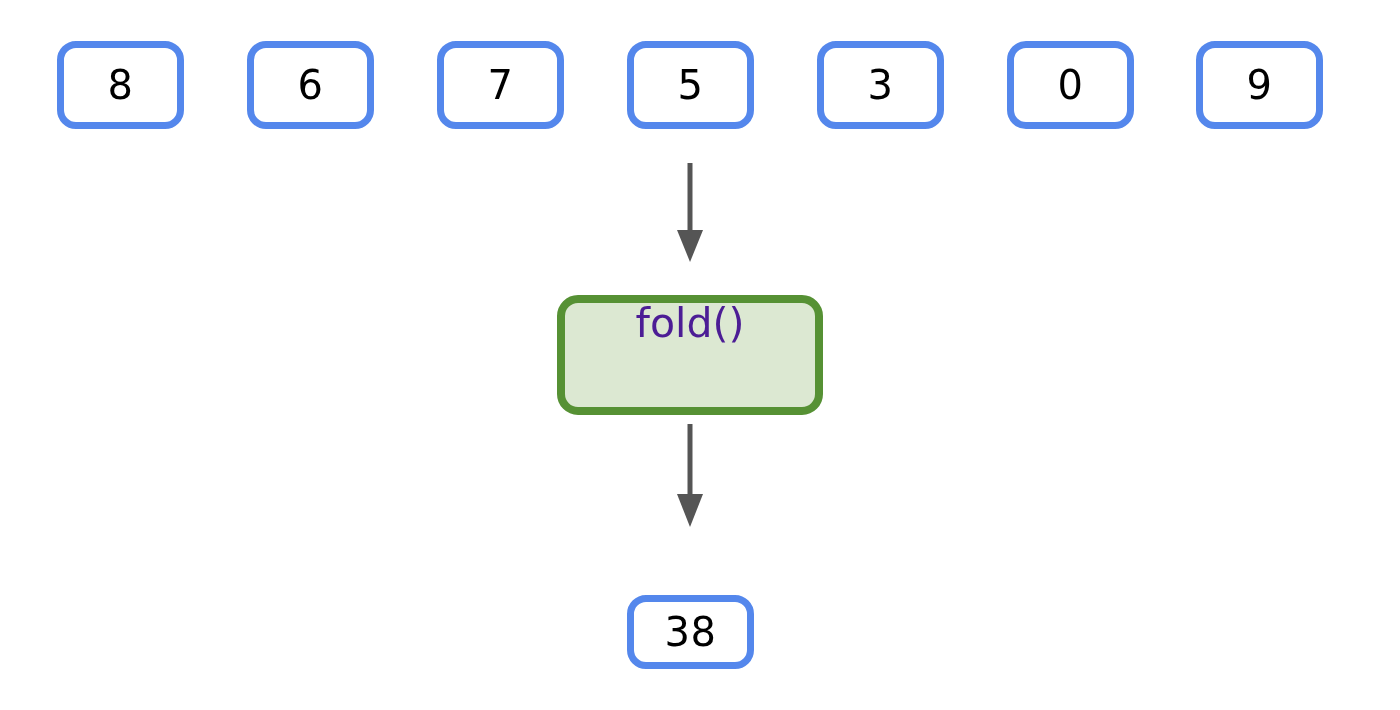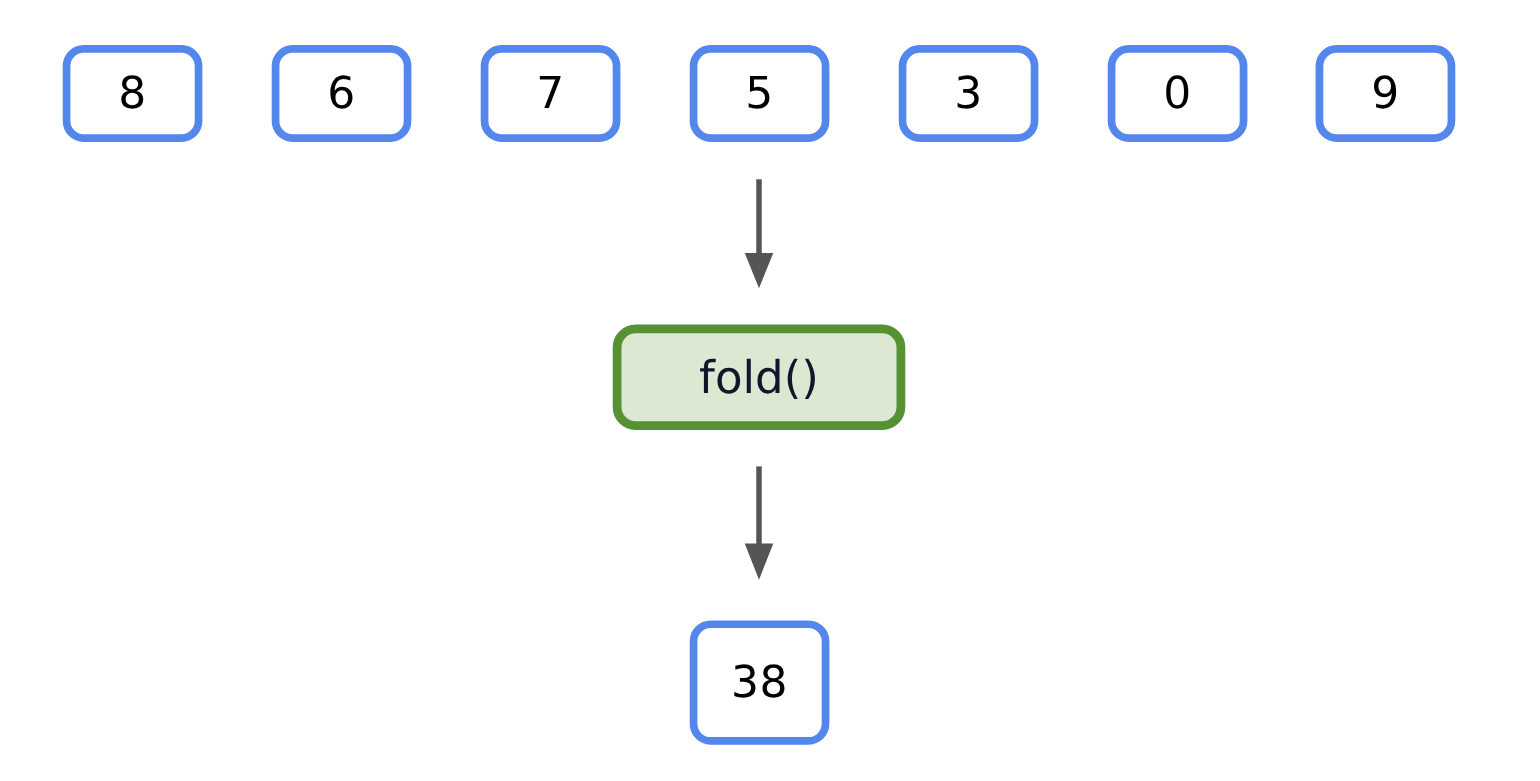--- a/index.html
+++ b/index.html
@@ -36,41 +36,41 @@
     font-weight: 400;
     letter-spacing: 0.5px;
     line-height: 1;
   }
   .input-box {
     top: 41px;
     width: 127px;
     height: 88px;
   }
   .result-box {
-    top: 564px;
+    top: 595px;
     left: 627px;
     width: 127px;
-    height: 113px;
+    height: 74px;
   }
 
   
   .op-box {
     position: absolute;
     box-sizing: border-box;
     display: flex;
-    align-items: center;
+    align-items: flex-start;
     justify-content: center;
     top: 295px;
     left: 557px;
     width: 266px;
-    height: 96px;
+    height: 120px;
     background: #dce8d2;
     border: 8px solid #569134;
     border-radius: 21px;
-    color: #0f172a;
+    color: #4c1d95;
     font-size: 41px;
     font-weight: 400;
     line-height: 1;
   }
 
   
   .arrow-svg {
     position: absolute;
     overflow: visible;
   }

